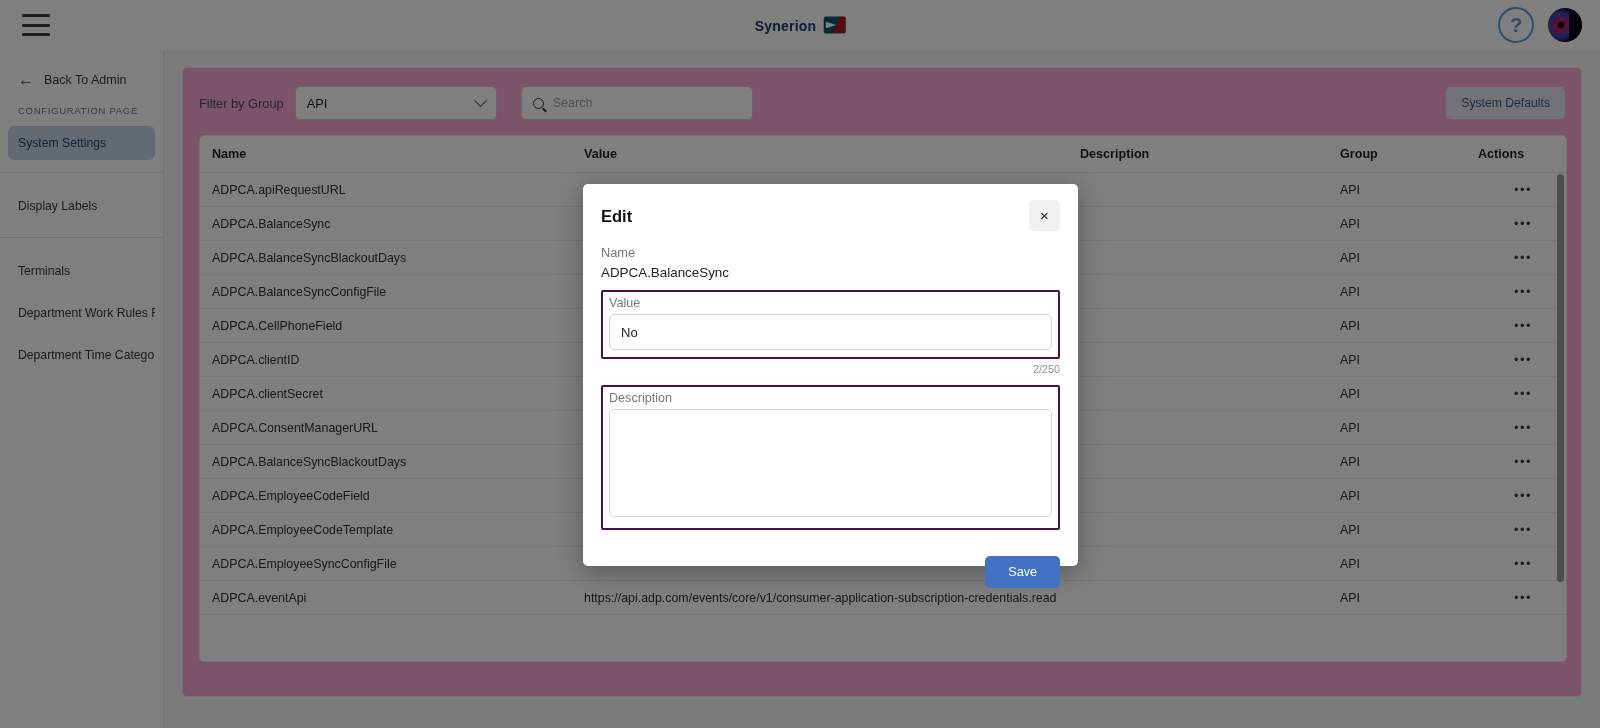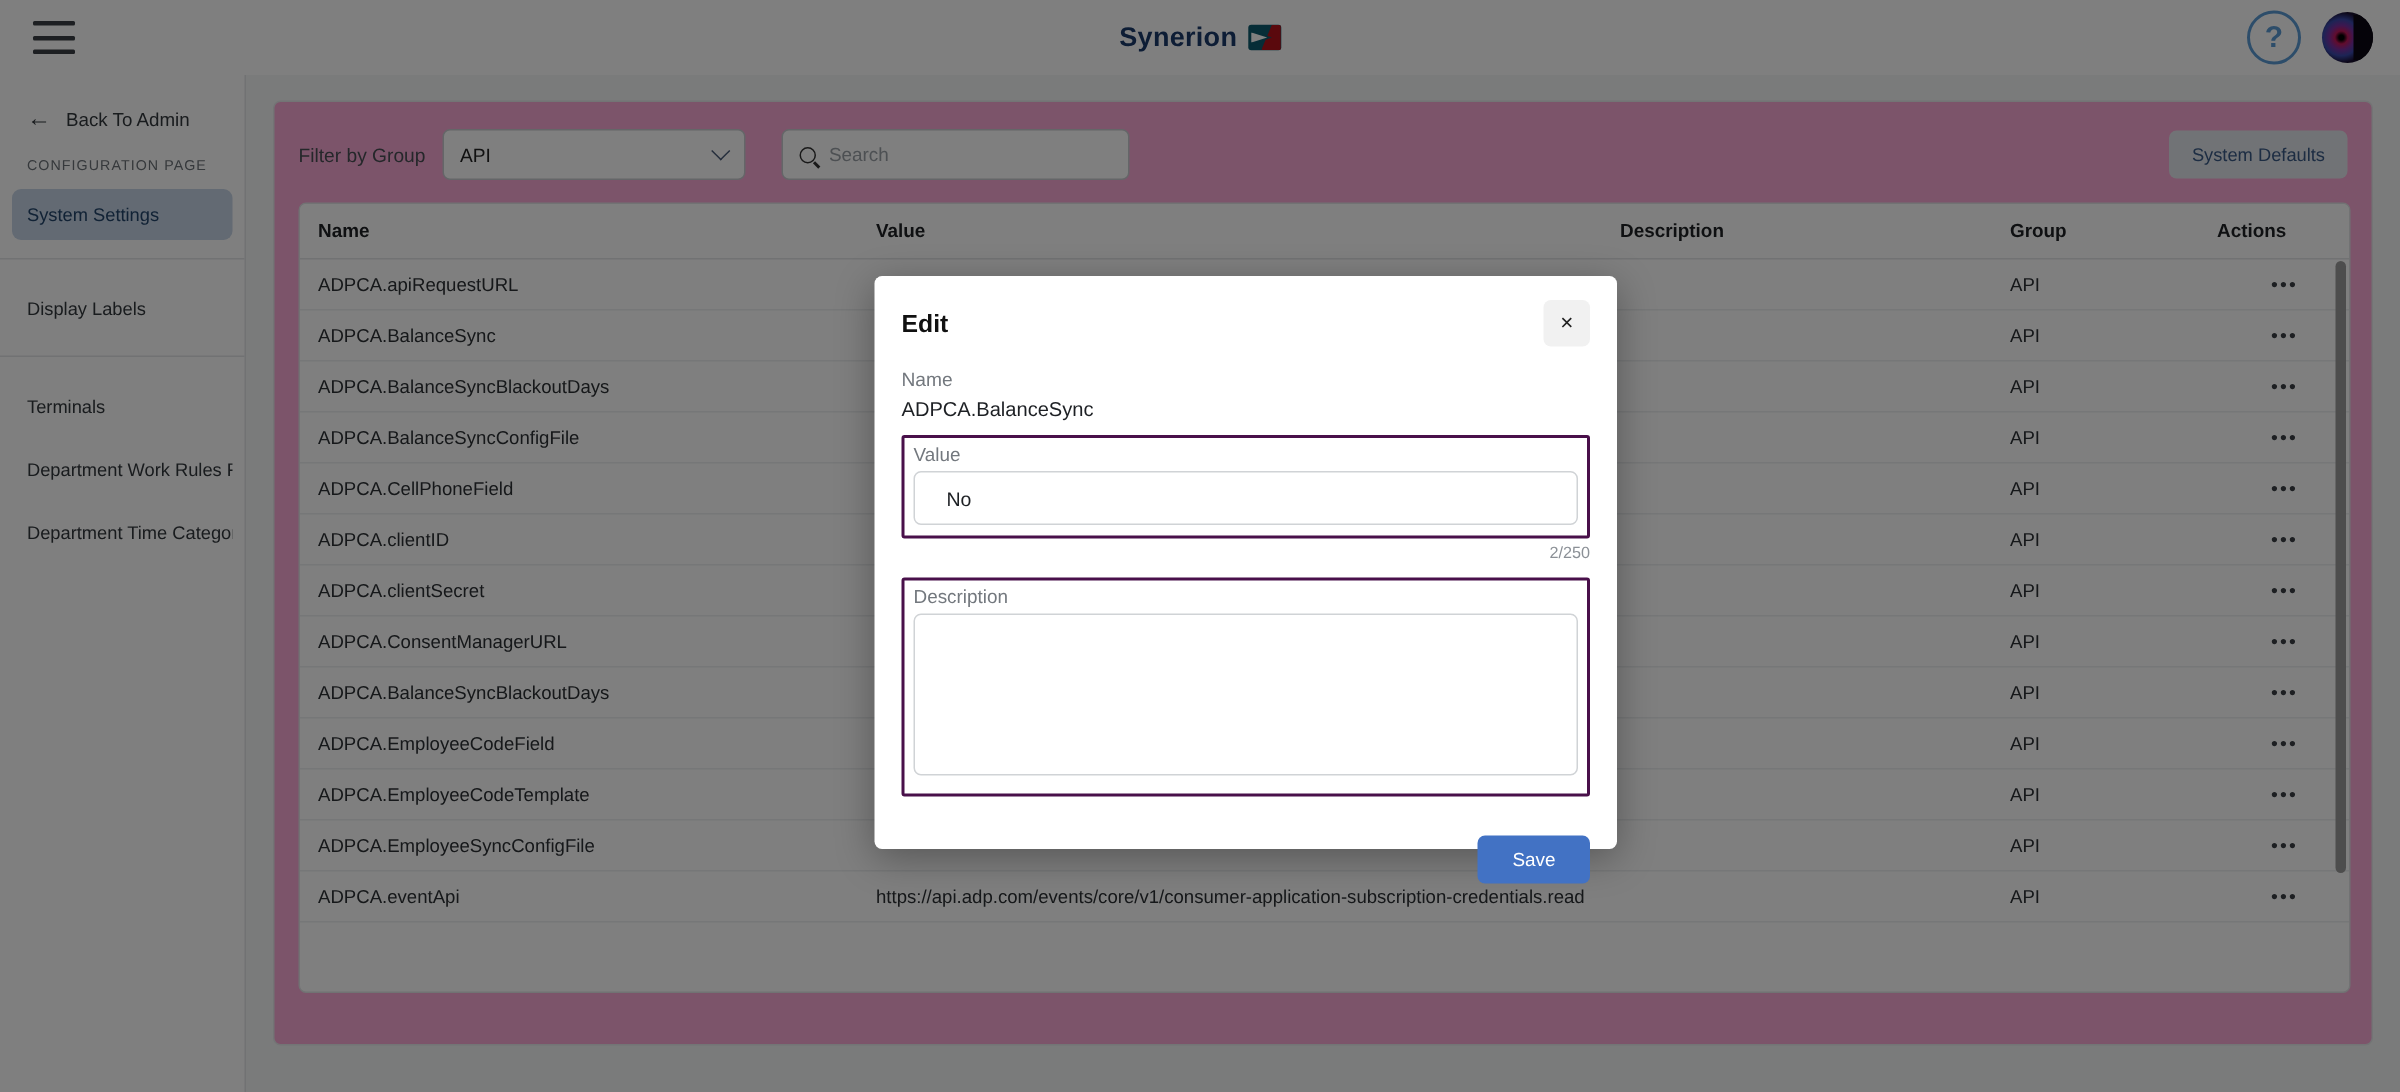--- a/index.html
+++ b/index.html
@@ -37,21 +37,21 @@
     cursor: pointer;
   }
   #hamburger span { display:block; height: 3px; background: #3a3f45; border-radius: 1px; }
 
   #brand {
     position: absolute; left: 50%; top: 50%;
     transform: translate(-50%,-50%);
     display: flex; align-items: center; gap: 7px;
   }
   #brand .word {
-    font-size: 18px; font-weight: bold; color: #1b3a6b; letter-spacing: .2px;
+    font-size: 14px; font-weight: bold; color: #1b3a6b; letter-spacing: .2px;
   }
   #brand .mark {
     width: 22px; height: 17px; position: relative; overflow: hidden;
     border-radius: 2px; background: #0c5a6e;
   }
   #brand .mark .red {
     position:absolute; right:0; top:0; width: 13px; height: 17px;
     background: #b5121b;
     clip-path: polygon(55% 0, 100% 0, 100% 100%, 0 100%);
   }
@@ -235,21 +235,21 @@
     border: 2.5px solid #49104a;
     border-radius: 2px;
     margin-top: 10px;
     padding: 4px 6px 7px 6px;
     position: relative;
   }
   .hl-box .lbl { font-size: 12.6px; color: #73787e; margin-bottom: 4px; }
   .hl-box input[type=text] {
     width: 100%; height: 36px;
     border: 1px solid #d0d3d6; border-radius: 5px;
-    padding: 0 21px; font-size: 13px; color: #1d2024;
+    padding: 0 11px; font-size: 13px; color: #1d2024;
     font-family: "Liberation Sans", sans-serif; outline: none;
   }
   .hl-box textarea {
     width: 100%; height: 108px;
     border: 1px solid #d0d3d6; border-radius: 5px;
     padding: 8px 11px; font-size: 13px; color: #1d2024;
     font-family: "Liberation Sans", sans-serif; outline: none; resize: none;
   }
   #counter { text-align: right; font-size: 10.8px; color: #8b9096; margin-top: 4px; }
   #modal-footer { display: flex; justify-content: flex-end; margin-top: 26px; }

